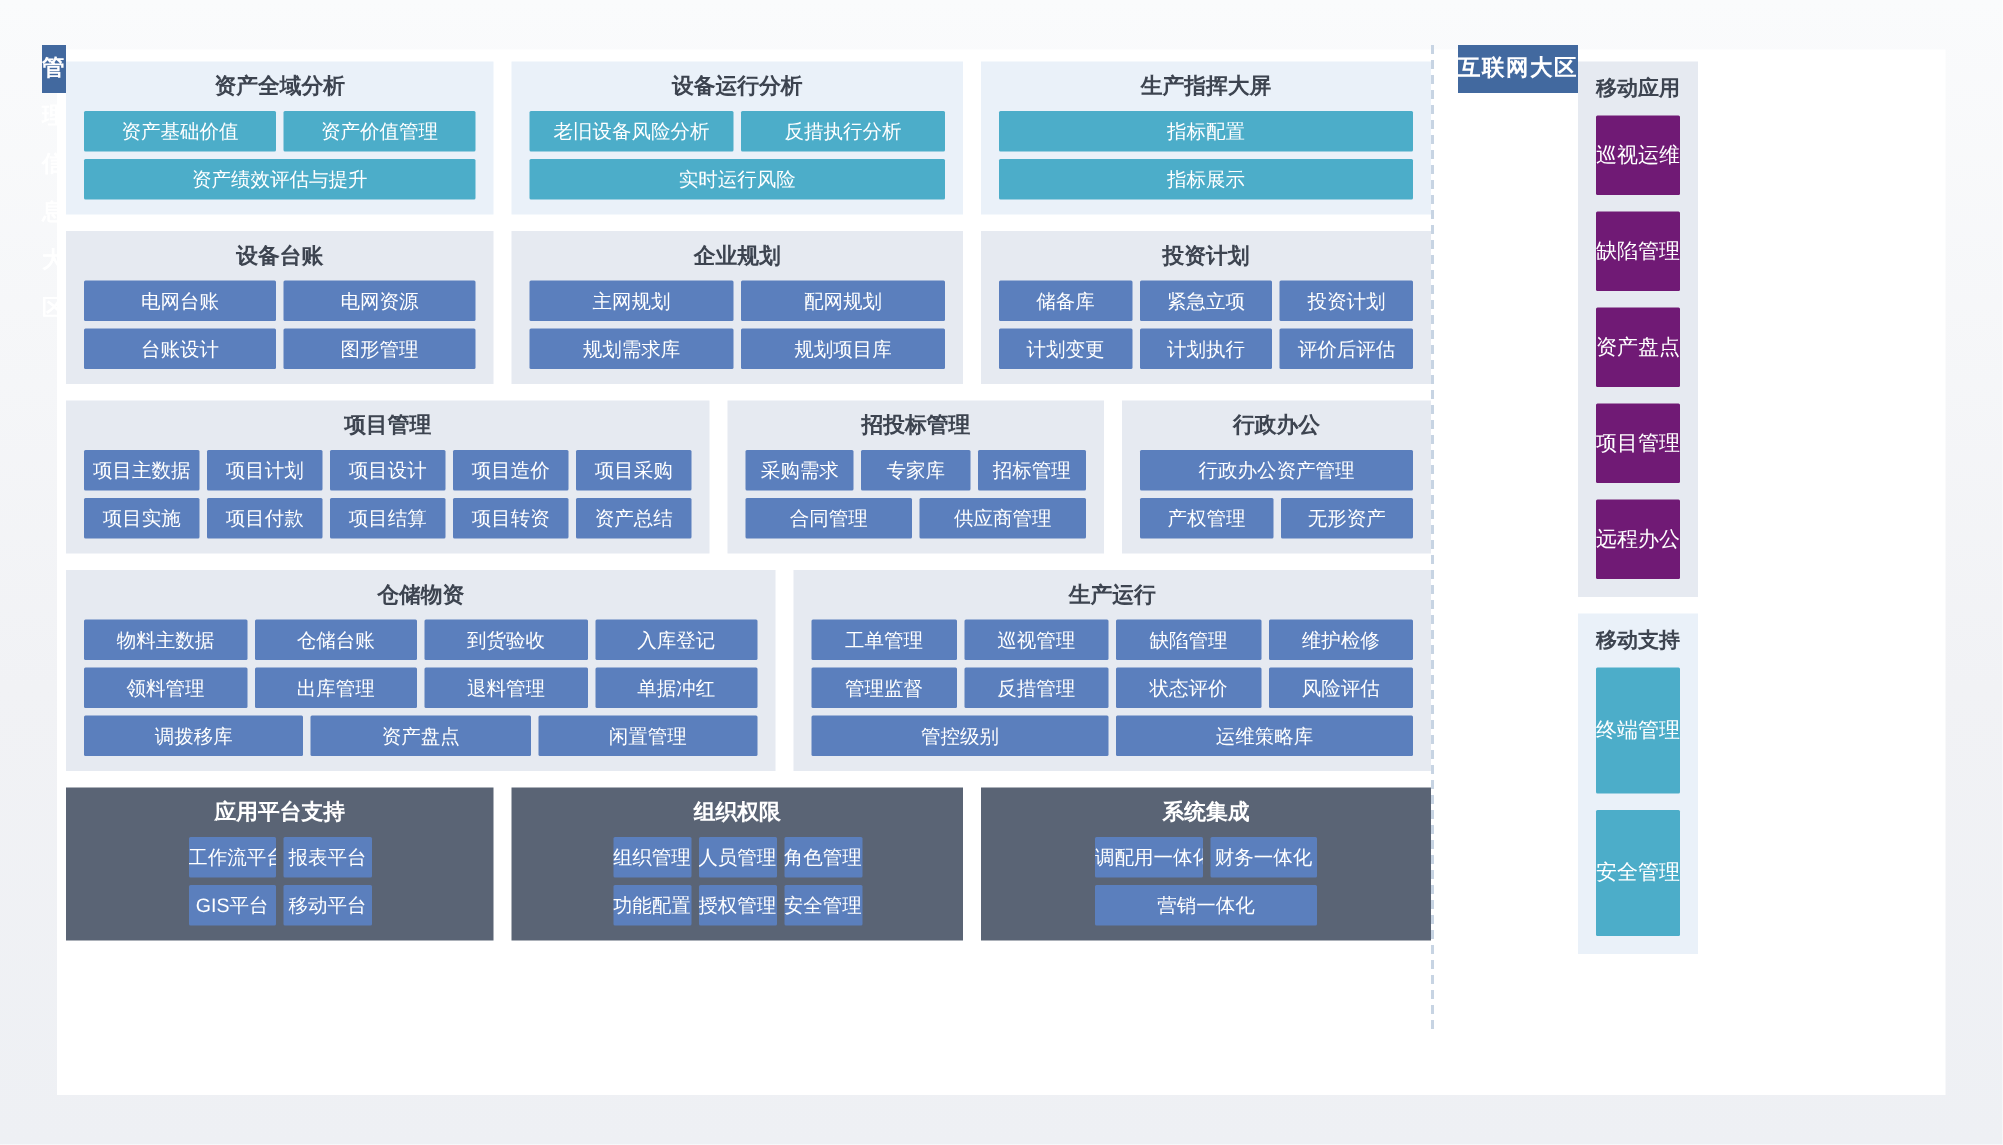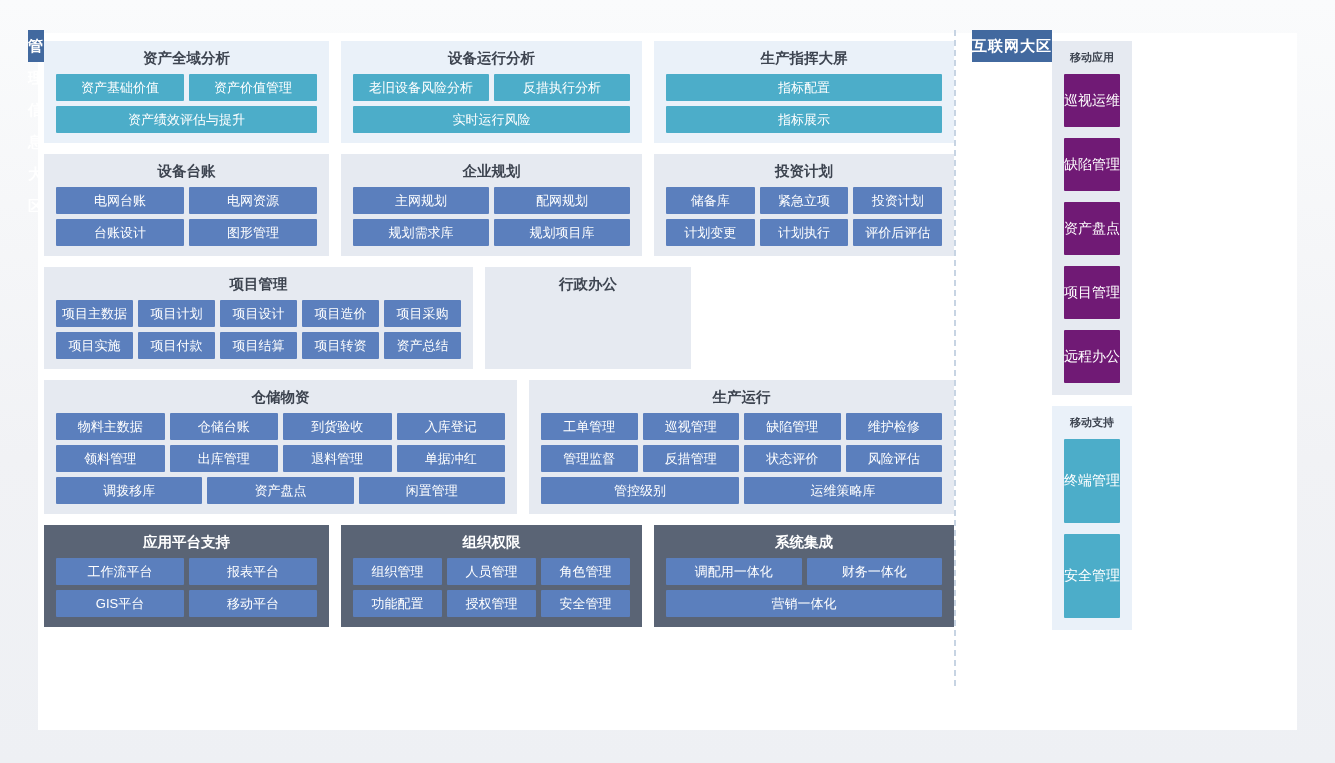--- a/index.html
+++ b/index.html
@@ -72,21 +72,21 @@
 
   
   .panel {
     box-sizing: border-box;
     padding: 8px 12px 10px 12px;
     display: flex;
     flex-direction: column;
   }
   .panel.lightblue  { background: #eaf1f9; }
   .panel.lightgray  { background: #e6eaf1; }
-  .panel.darkgray   { background: #5a6475; }
+  .panel.darkgray   { background: #5a6475; align-items: center; }
 
   .panel-title {
     text-align: center;
     font-weight: bold;
     font-size: 14.5px;
     color: #3d4450;
     margin-bottom: 7px;
     line-height: 18px;
   }
   .panel.darkgray .panel-title { color: #ffffff; }
@@ -120,21 +120,21 @@
     box-sizing: border-box;
     padding: 9px 12px 12px 12px;
     display: flex;
     flex-direction: column;
   }
   .rpanel.gray  { background: #e6eaf1; }
   .rpanel.blue  { background: #eaf1f9; }
   .rpanel-title {
     text-align: center;
     font-weight: bold;
-    font-size: 11px;
+    font-size: 14px;
     color: #3d4450;
     margin-bottom: 9px;
   }
   .rtile {
     color: #ffffff;
     font-size: 14px;
     text-align: center;
     display: flex;
     align-items: center;
     justify-content: center;
@@ -249,22 +249,45 @@
               </div>
               <div class="row">
                 <div class="tile blue">项目实施</div>
                 <div class="tile blue">项目付款</div>
                 <div class="tile blue">项目结算</div>
                 <div class="tile blue">项目转资</div>
                 <div class="tile blue">资产总结</div>
               </div>
             </div>
           </div>
+          <div class="panel lightgray" style="flex: 0 0 251px;">
+            <div class="panel-title">招投标管理</div>
+            <div class="rows">
+              <div class="row">
+                <div class="tile blue">采购需求</div>
+                <div class="tile blue">专家库</div>
+                <div class="tile blue">招标管理</div>
+              </div>
+              <div class="row">
+                <div class="tile blue">合同管理</div>
+                <div class="tile blue">供应商管理</div>
+              </div>
+            </div>
+          </div>
           <div class="panel lightgray" style="flex: 0 0 206px;">
             <div class="panel-title">行政办公</div>
+            <div class="rows">
+              <div class="row">
+                <div class="tile blue">行政办公资产管理</div>
+              </div>
+              <div class="row">
+                <div class="tile blue">产权管理</div>
+                <div class="tile blue">无形资产</div>
+              </div>
+            </div>
           </div>
         </div>
         <div class="srow">
           <div class="panel lightgray" style="flex: 0 0 473px;">
             <div class="panel-title">仓储物资</div>
             <div class="rows">
               <div class="row">
                 <div class="tile blue">物料主数据</div>
                 <div class="tile blue">仓储台账</div>
                 <div class="tile blue">到货验收</div>

